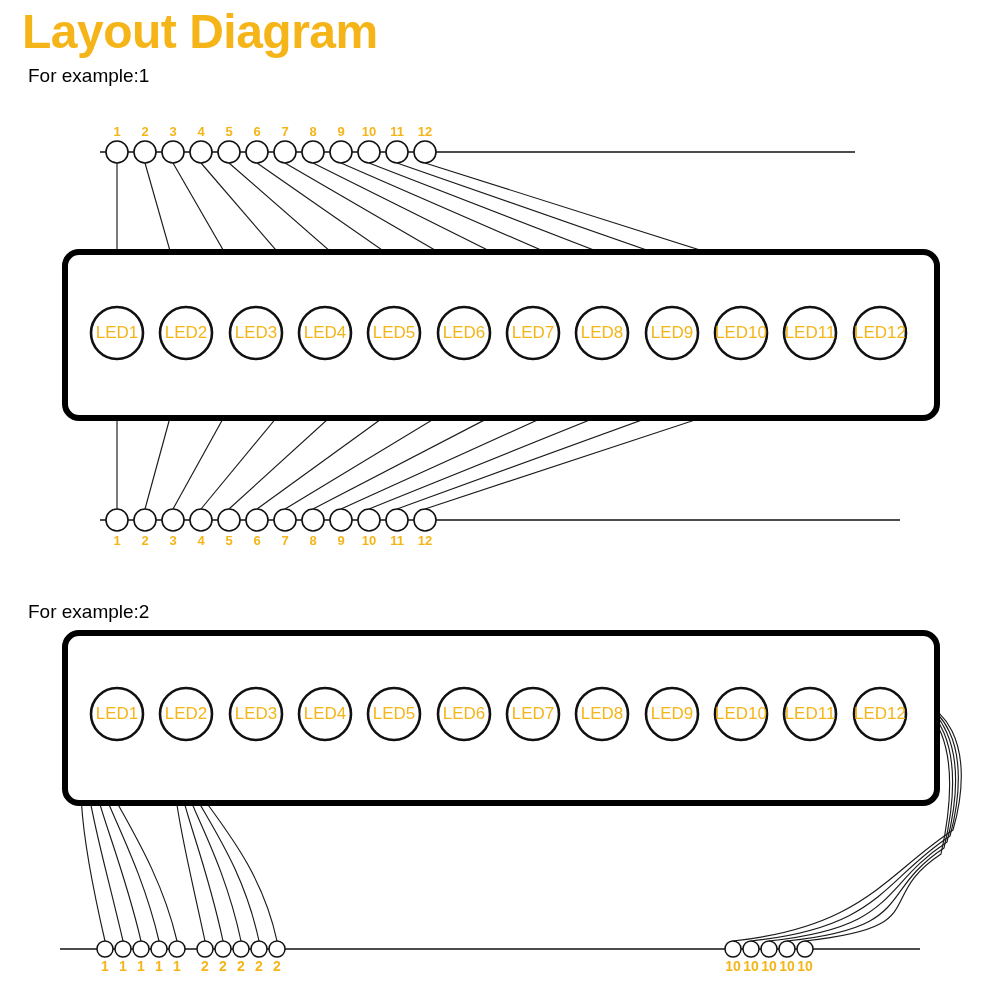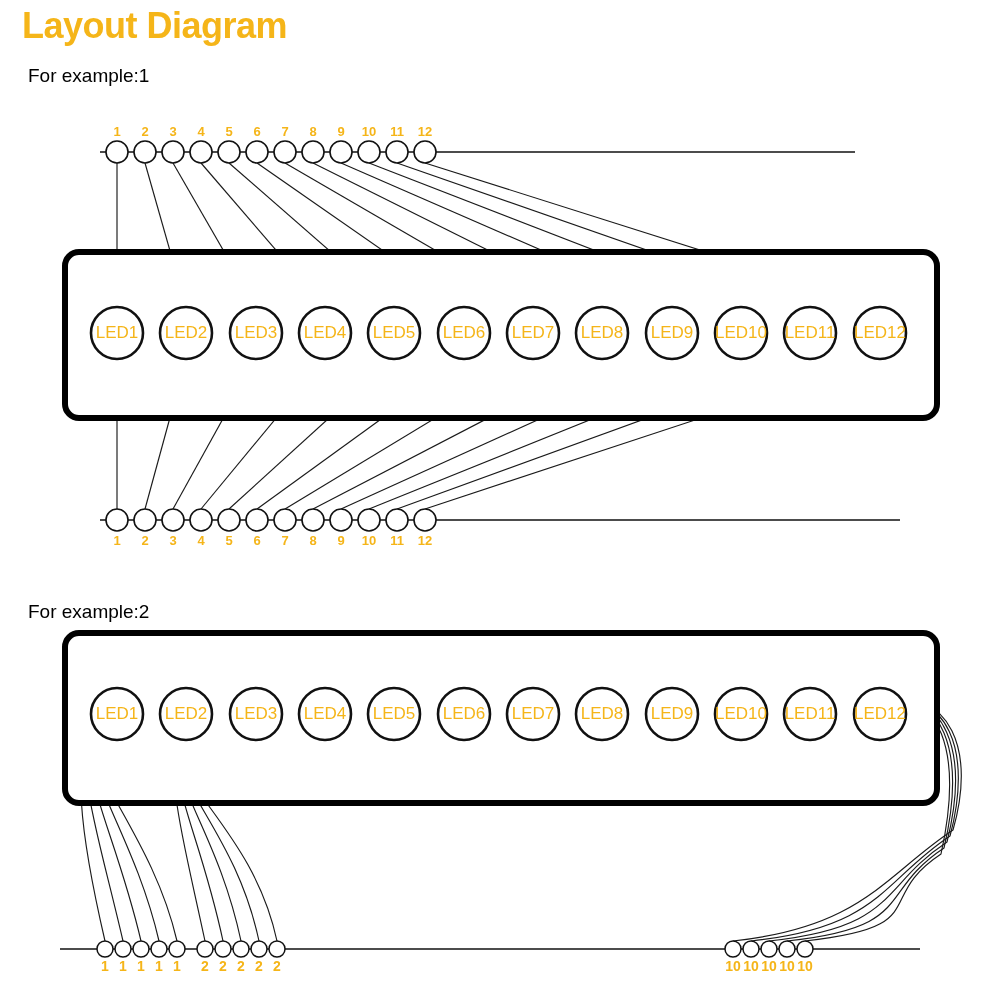--- a/index.html
+++ b/index.html
@@ -16,21 +16,21 @@
   }
   #page {
     position: relative;
     width: 1000px;
     height: 1000px;
   }
   .page-title {
     position: absolute;
     left: 22px;
     top: 8px;
-    font-size: 36px;
+    font-size: 48px;
     font-weight: bold;
     color: #f5b519;
     letter-spacing: -0.5px;
     line-height: 1.0;
     white-space: nowrap;
   }
   .section-label {
     position: absolute;
     font-size: 19px;
     font-weight: normal;

